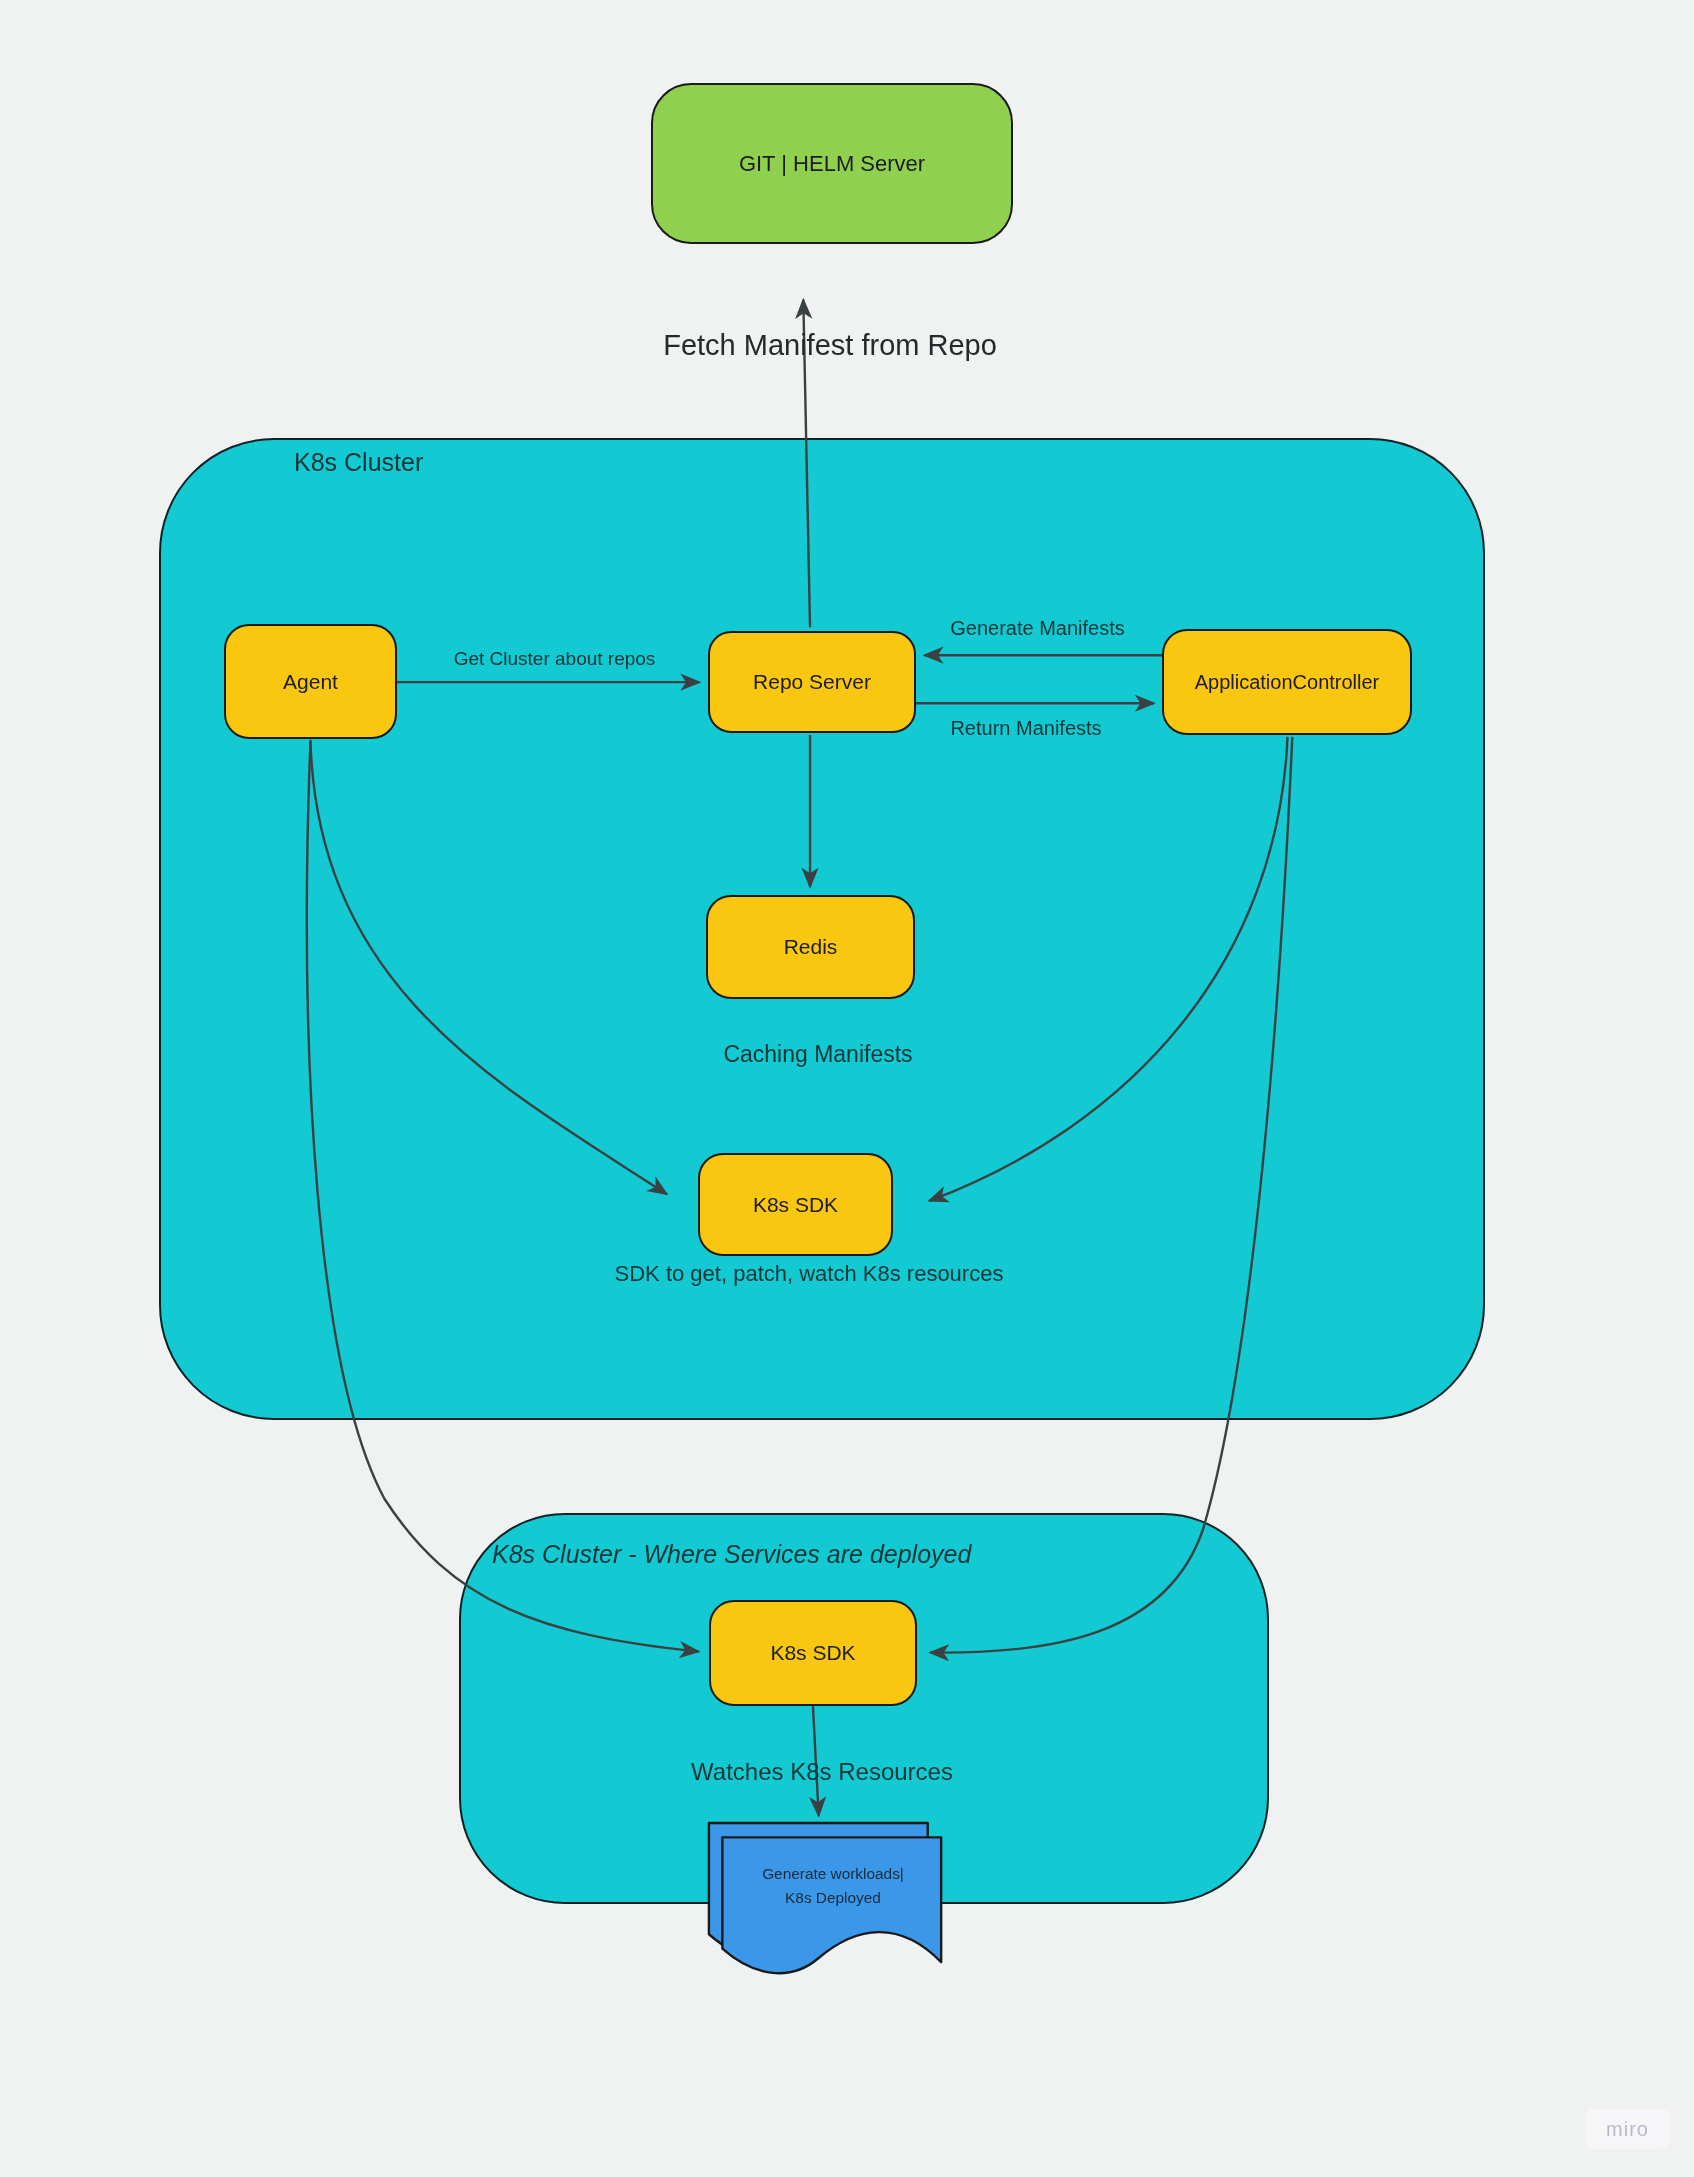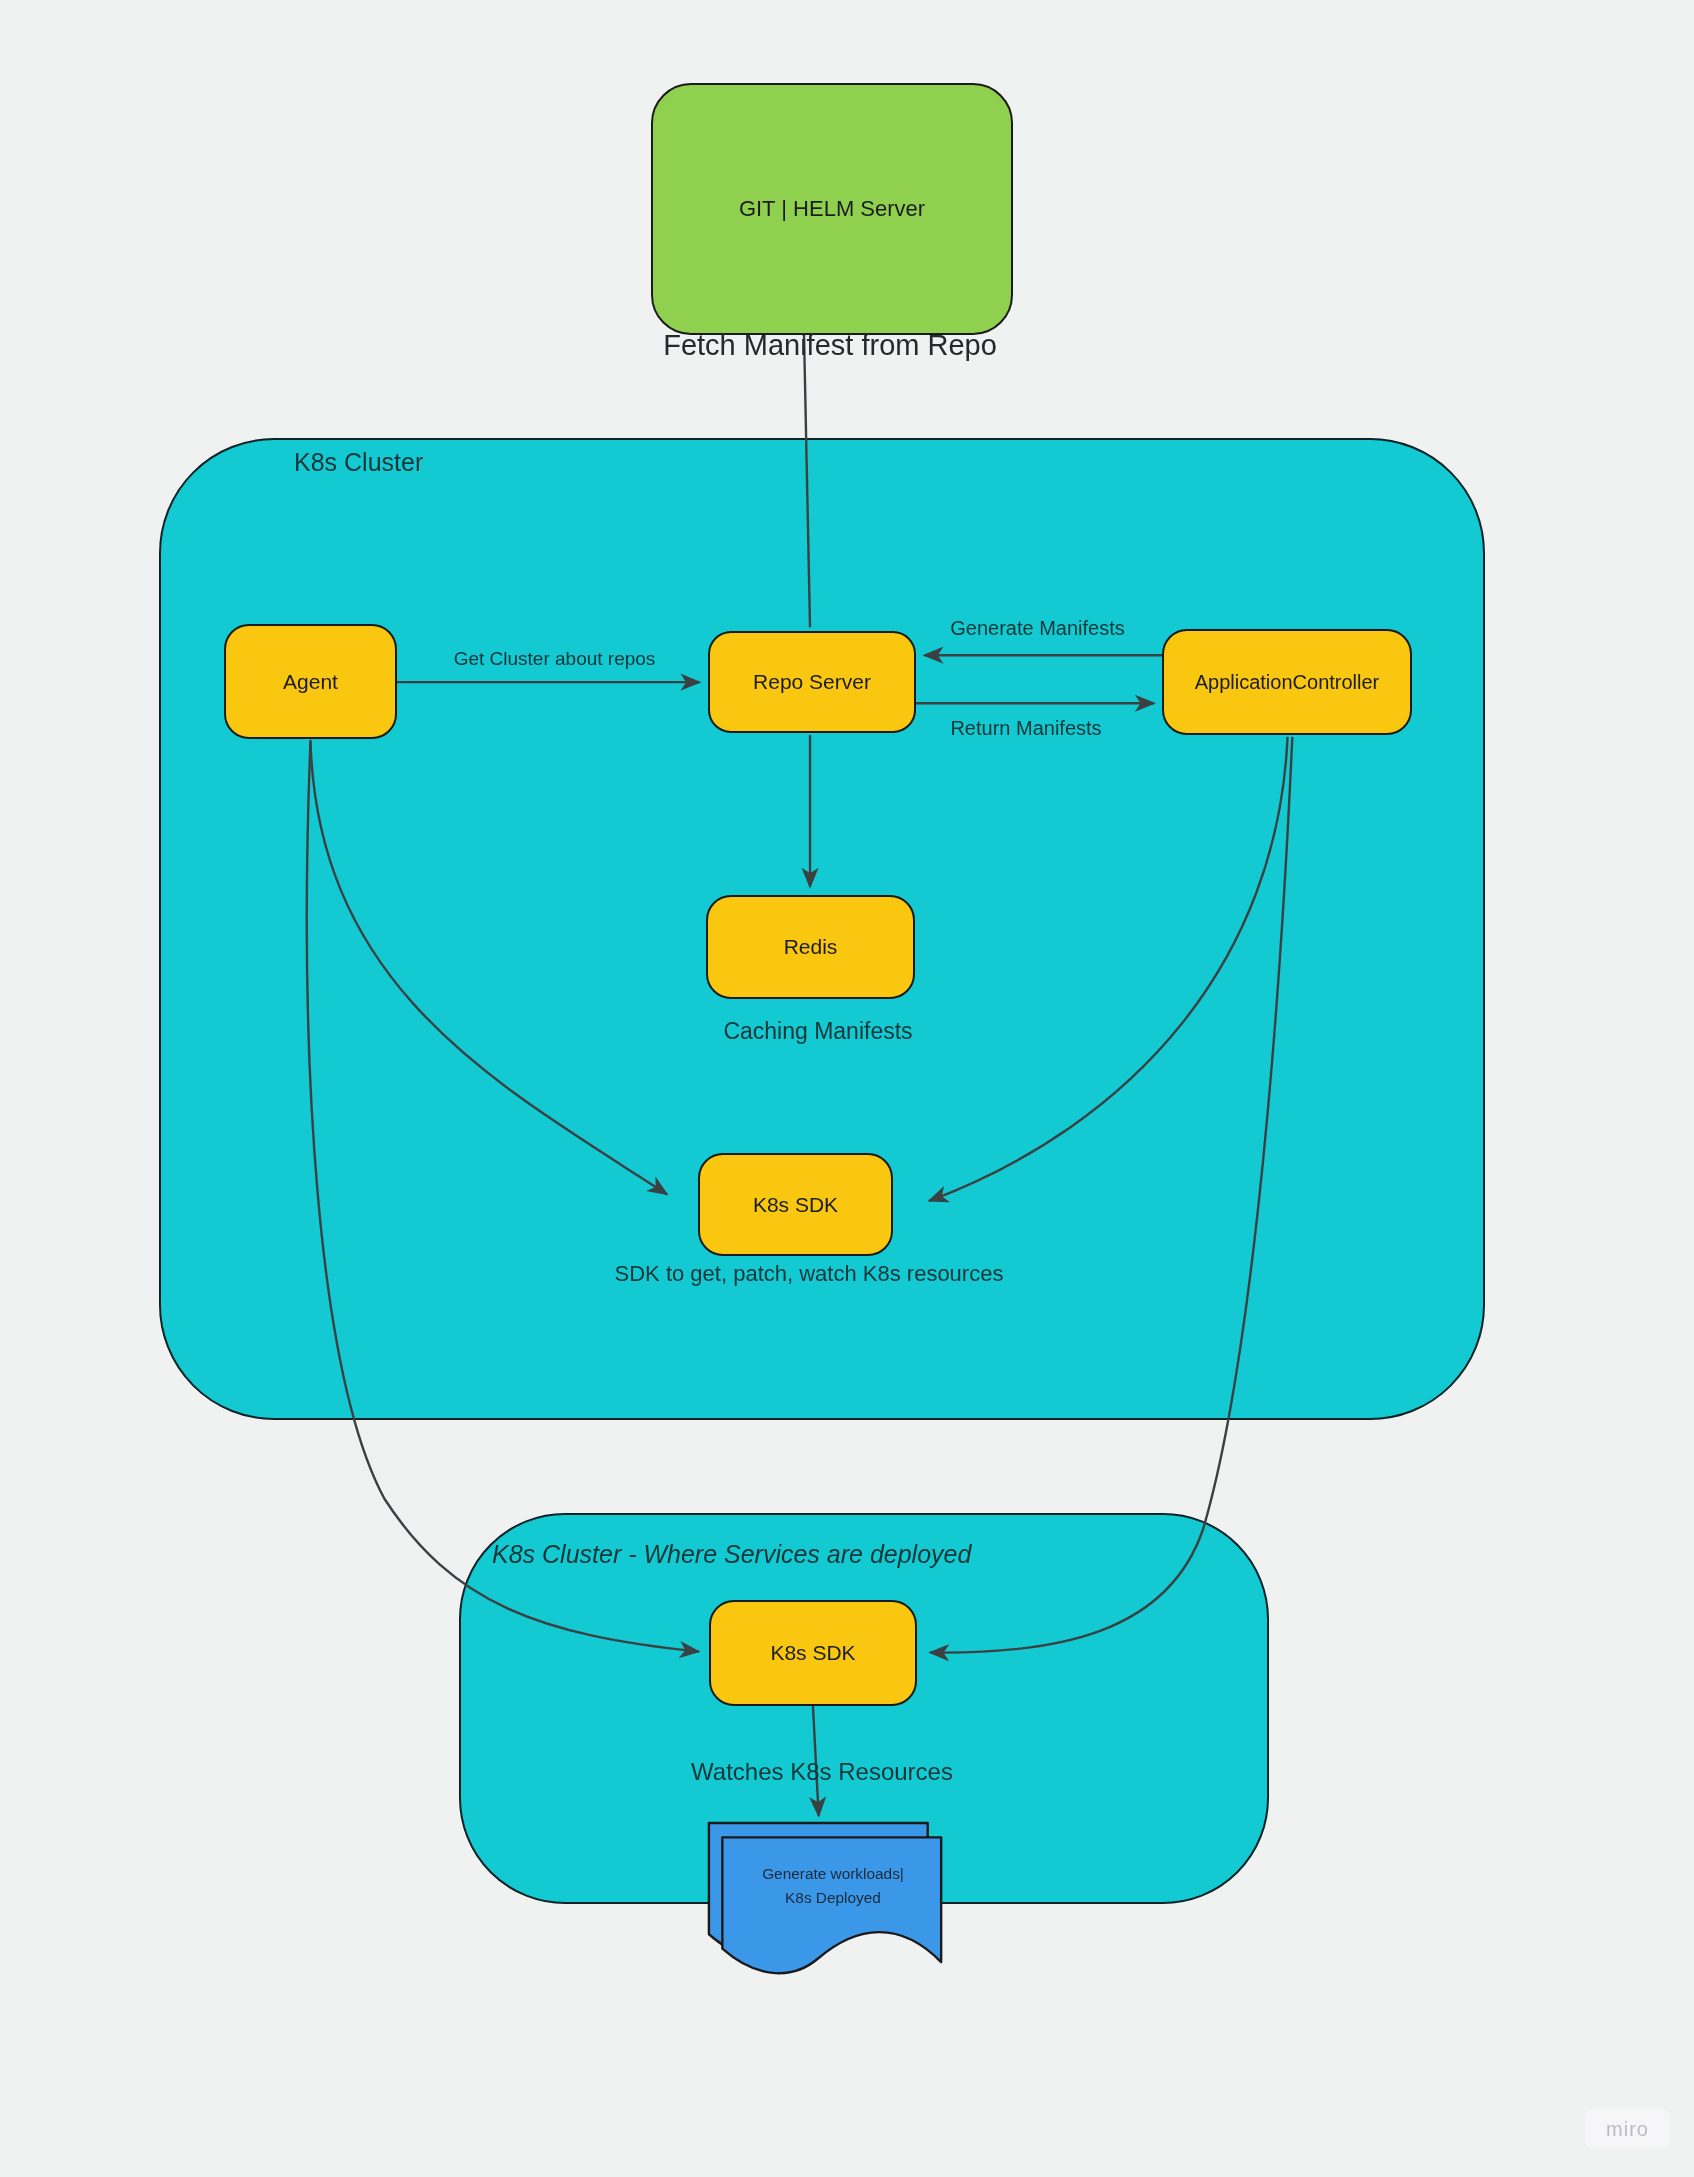--- a/index.html
+++ b/index.html
@@ -28,34 +28,34 @@
   .cluster-main .cluster-label{left:133px;top:7.7px;}
   .cluster-deploy .cluster-label{left:31px;top:25px;}
 
   svg.connectors{position:absolute;left:0;top:0;z-index:2;pointer-events:none;}
   svg.connectors path{pointer-events:stroke;}
 
   .node{position:absolute;display:flex;align-items:center;justify-content:center;text-align:center;
         background:var(--node-fill);border:2.9px solid var(--node-border);box-sizing:border-box;
         color:#1c1c1c;font-size:21px;z-index:3;}
   .node-green{background:var(--green-fill);}
-  .node-git{left:651px;top:83px;width:362px;height:252px;border-radius:40px;font-size:22px;}
+  .node-git{left:651px;top:83px;width:362px;height:161px;border-radius:40px;font-size:22px;}
   .node-agent{left:224px;top:624px;width:173px;height:115px;border-radius:25px;}
   .node-repo{left:708px;top:631px;width:208px;height:102px;border-radius:23px;}
   .node-appctrl{left:1162px;top:629px;width:250px;height:106px;border-radius:25px;font-size:20px;}
   .node-redis{left:706px;top:895px;width:209px;height:104px;border-radius:25px;}
   .node-sdk1{left:698px;top:1153px;width:195px;height:103px;border-radius:25px;}
   .node-sdk2{left:709px;top:1600px;width:208px;height:106px;border-radius:25px;}
 
   .edge-label{position:absolute;color:var(--text-on-teal);text-align:center;z-index:4;white-space:nowrap;}
   .lbl-fetch{left:590px;top:329px;width:480px;font-size:29px;color:var(--text-dark);}
   .lbl-getmeta{left:408px;top:648px;width:293px;font-size:19px;}
   .lbl-generate{left:927px;top:617px;width:221px;font-size:20px;}
   .lbl-return{left:930px;top:717px;width:192px;font-size:20px;}
-  .lbl-caching{left:674px;top:1018px;width:288px;font-size:23px;}
+  .lbl-caching{left:674px;top:1041px;width:288px;font-size:23px;}
   .lbl-sdkdesc{left:569px;top:1261px;width:480px;font-size:22px;}
   .lbl-watches{left:582px;top:1758px;width:480px;font-size:24px;}
 
   .doc-shape{position:absolute;left:707px;top:1821px;z-index:3;}
   .doc-text{position:absolute;left:725px;top:1862px;width:216px;z-index:4;text-align:center;
             color:var(--doc-text);font-size:15.4px;line-height:1.55;}
 
   .watermark{position:absolute;left:1585px;top:2109px;width:85px;height:40px;border-radius:7.7px;
              background:var(--watermark-bg);color:var(--watermark-text);display:flex;align-items:center;
              justify-content:center;font-size:20px;letter-spacing:1px;z-index:5;}

